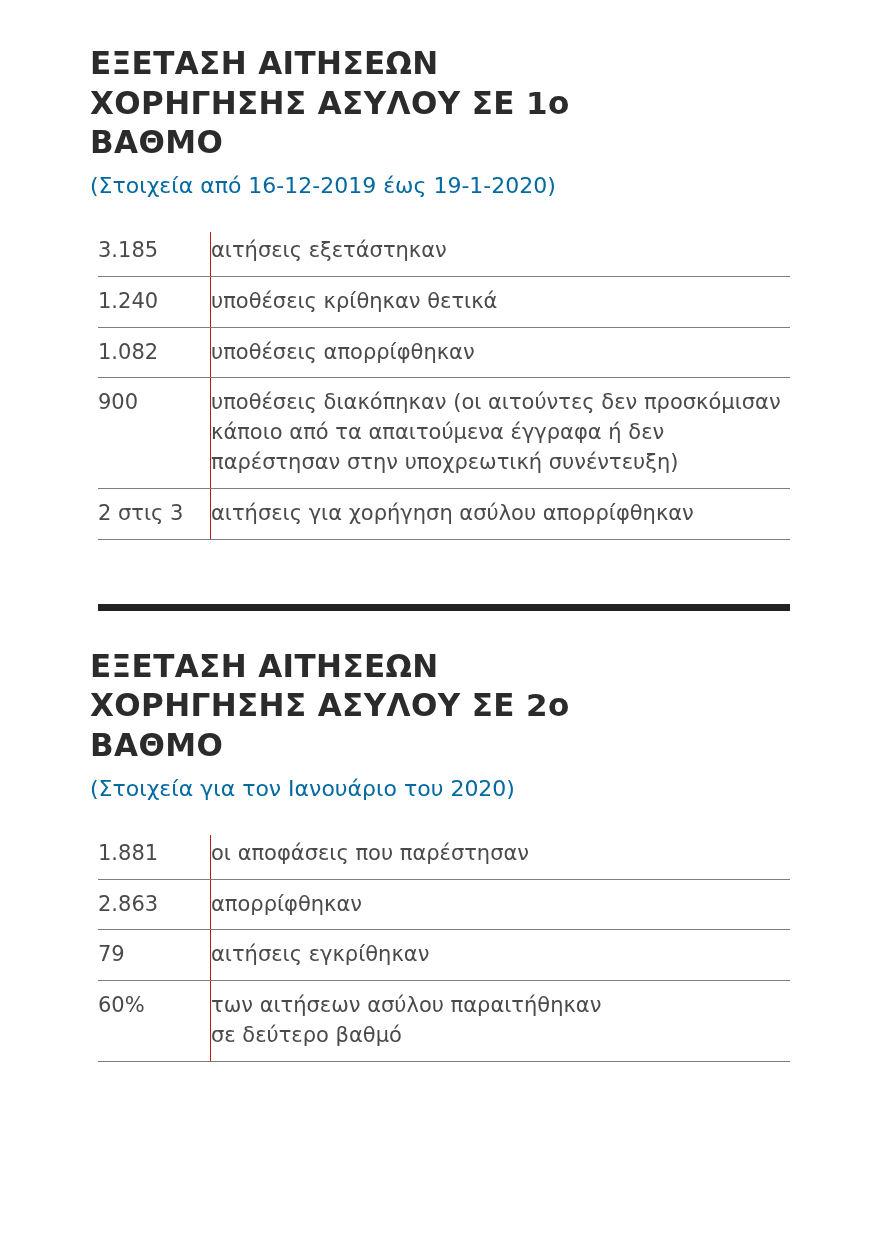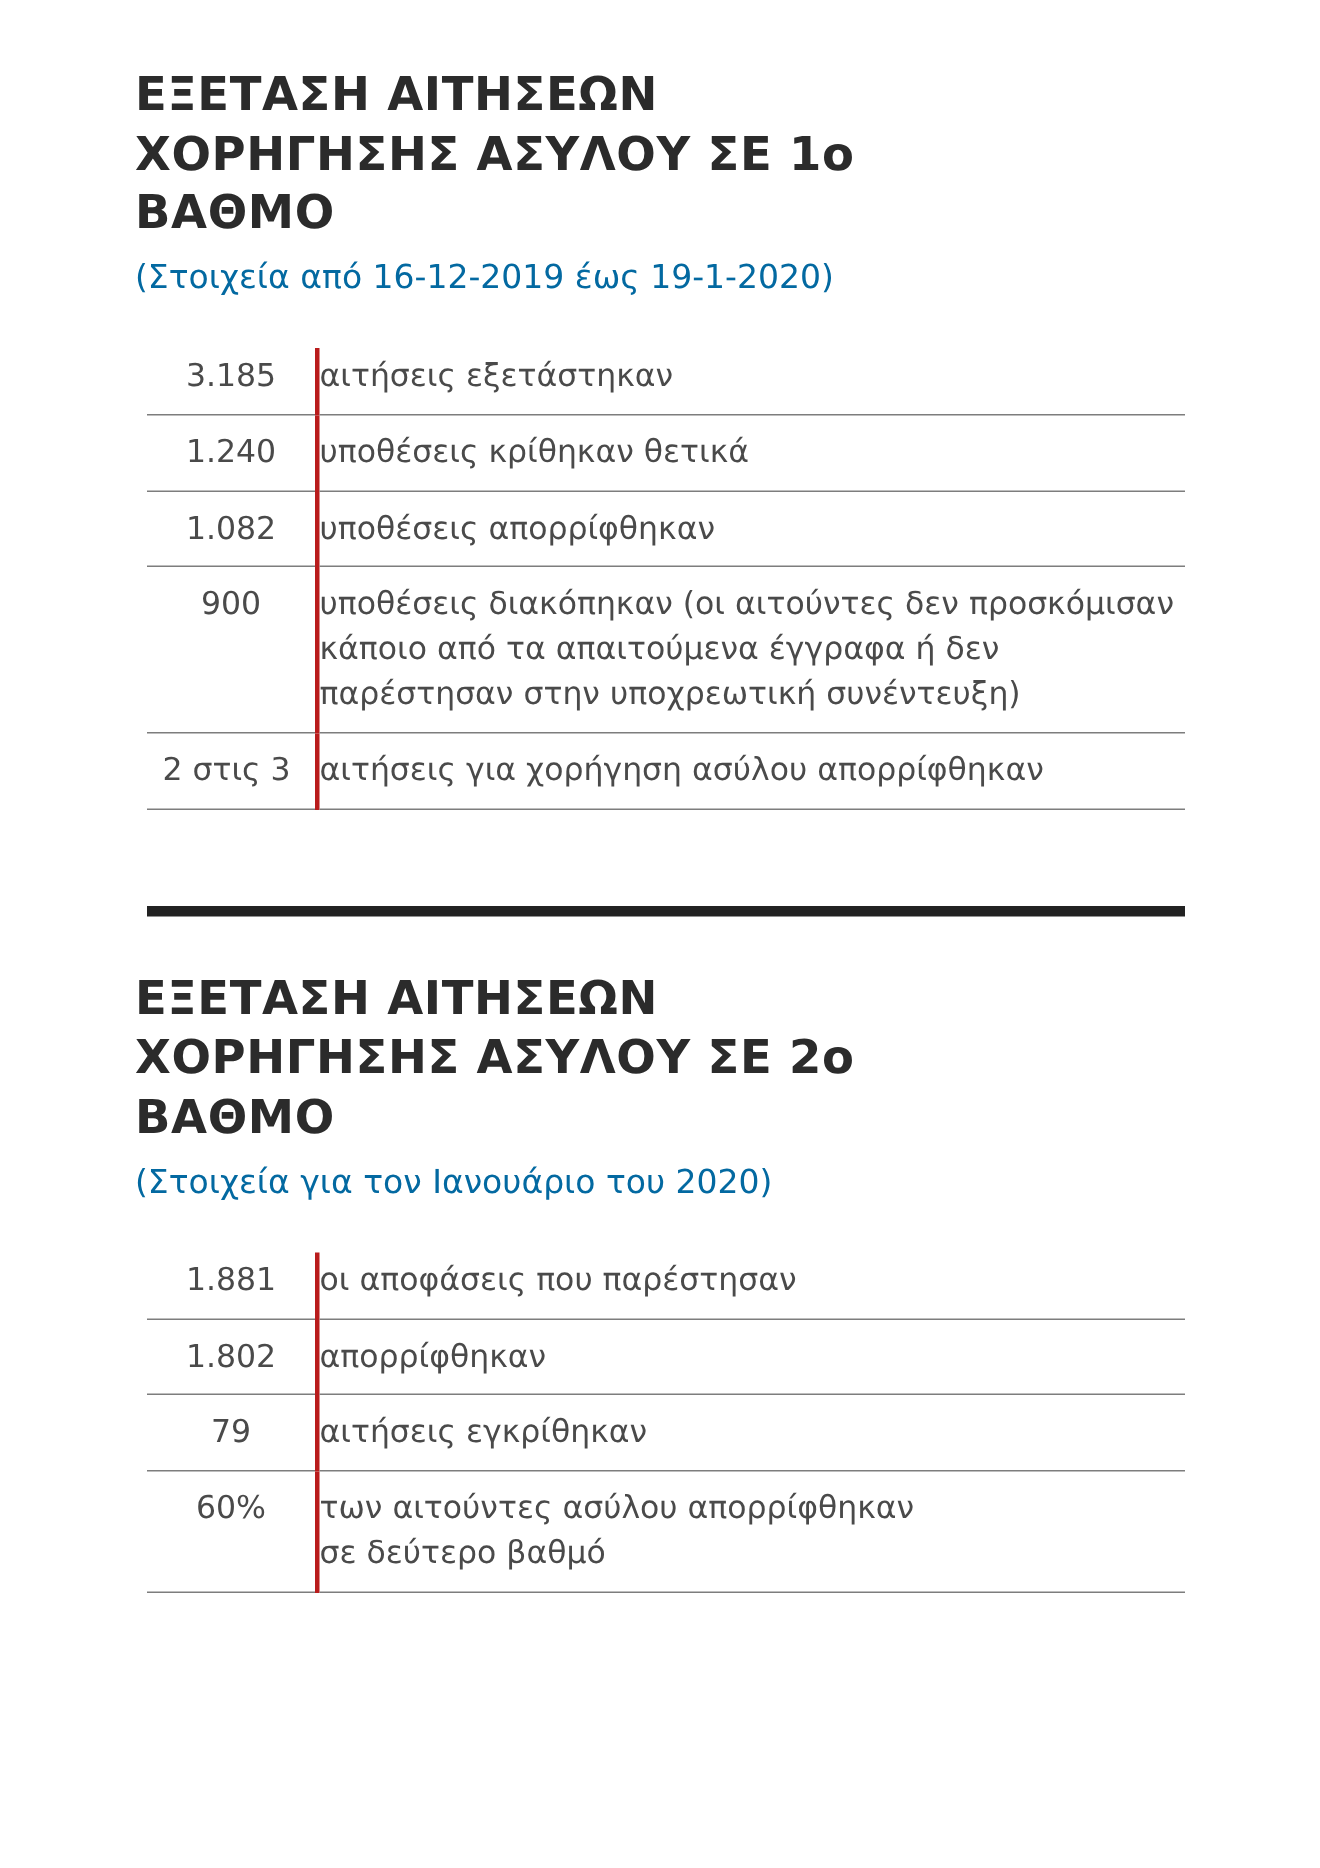--- a/index.html
+++ b/index.html
@@ -50,23 +50,23 @@
     vertical-align: top;
     font-size: 21px;
     line-height: 1.42;
     color: #4a4a4a;
   }
   table.stats tr:first-child td {
     padding-top: 4px;
   }
   td.num {
     width: 112px;
-    border-right: 3px solid #b91c1c;
+    border-right: 1px solid #b91c1c;
     padding-right: 14px;
-    text-align: center;
+    text-align: left;
     white-space: nowrap;
     margin-left: 37px;
   }
   td.num.narrow-pad {
     padding-right: 6px;
   }
   td.label {
     padding-left: 22px;
   }
   .divider {
@@ -120,29 +120,29 @@
     <h1 class="sec-title">ΕΞΕΤΑΣΗ ΑΙΤΗΣΕΩΝ ΧΟΡΗΓΗΣΗΣ ΑΣΥΛΟΥ ΣΕ 2ο ΒΑΘΜΟ</h1>
     <div class="sec-sub">(Στοιχεία για τον Ιανουάριο του 2020)</div>
 
     <table class="stats">
       <tbody>
         <tr>
           <td class="num">1.881</td>
           <td class="label">οι αποφάσεις που παρέστησαν</td>
         </tr>
         <tr>
-          <td class="num">1.802</td>
+          <td class="num">2.863</td>
           <td class="label">απορρίφθηκαν</td>
         </tr>
         <tr>
           <td class="num">79</td>
           <td class="label">αιτήσεις εγκρίθηκαν</td>
         </tr>
         <tr>
           <td class="num">60%</td>
-          <td class="label" style="white-space: pre-line;">των αιτούντες ασύλου απορρίφθηκαν
+          <td class="label" style="white-space: pre-line;">των αιτήσεων ασύλου παραιτήθηκαν
 σε δεύτερο βαθμό</td>
         </tr>
       </tbody>
     </table>
   </div>
 
 </div>
 
 </body></html>

